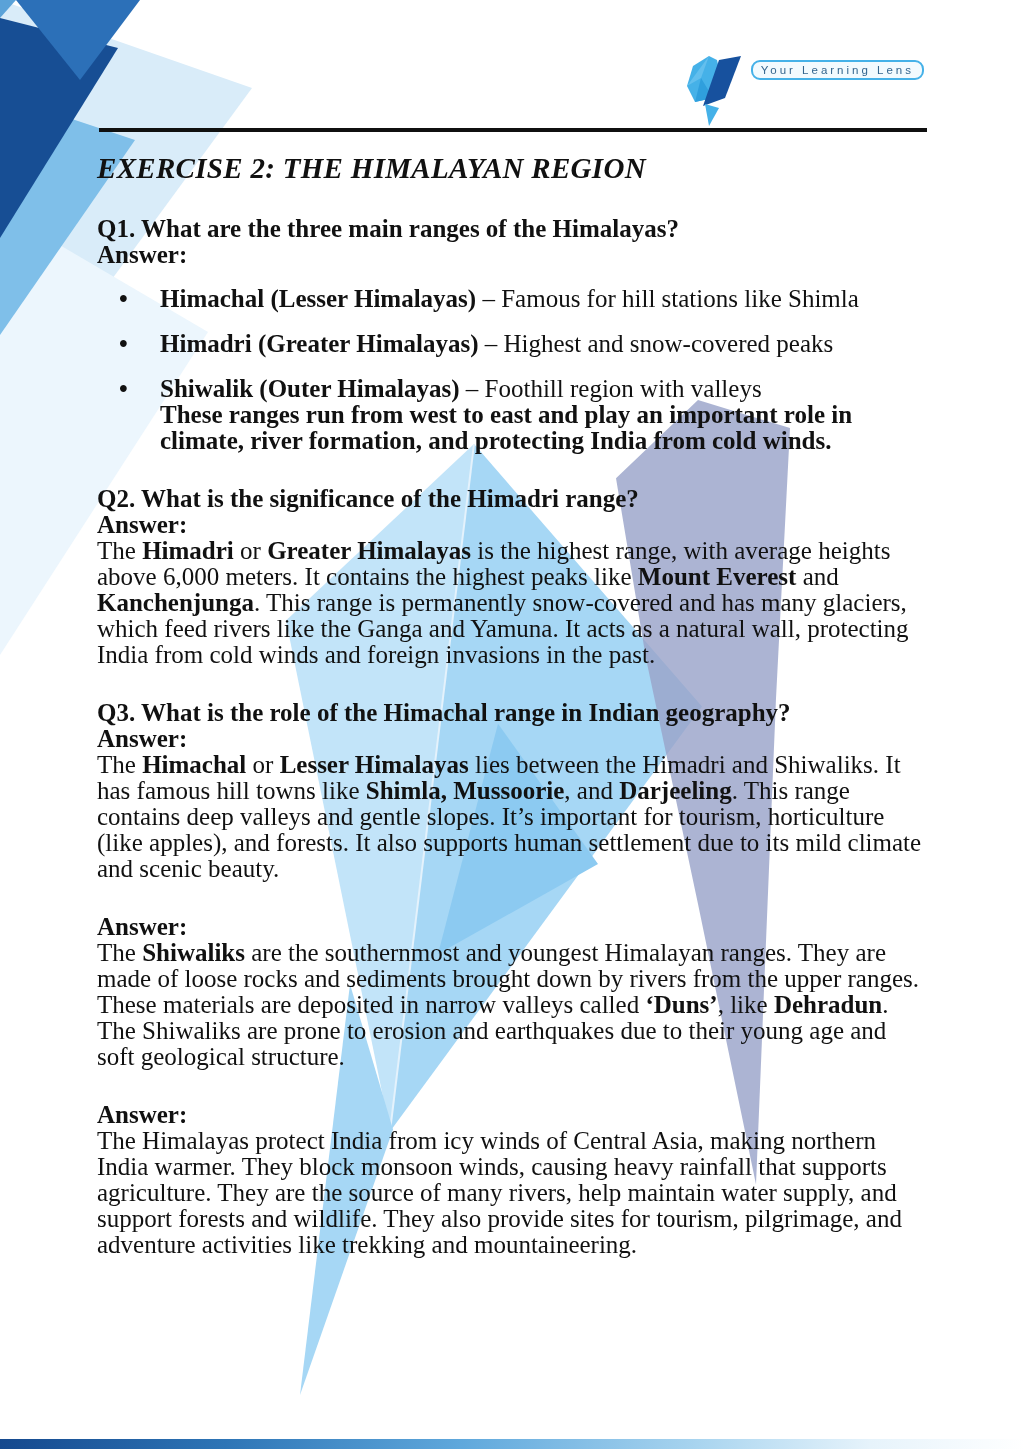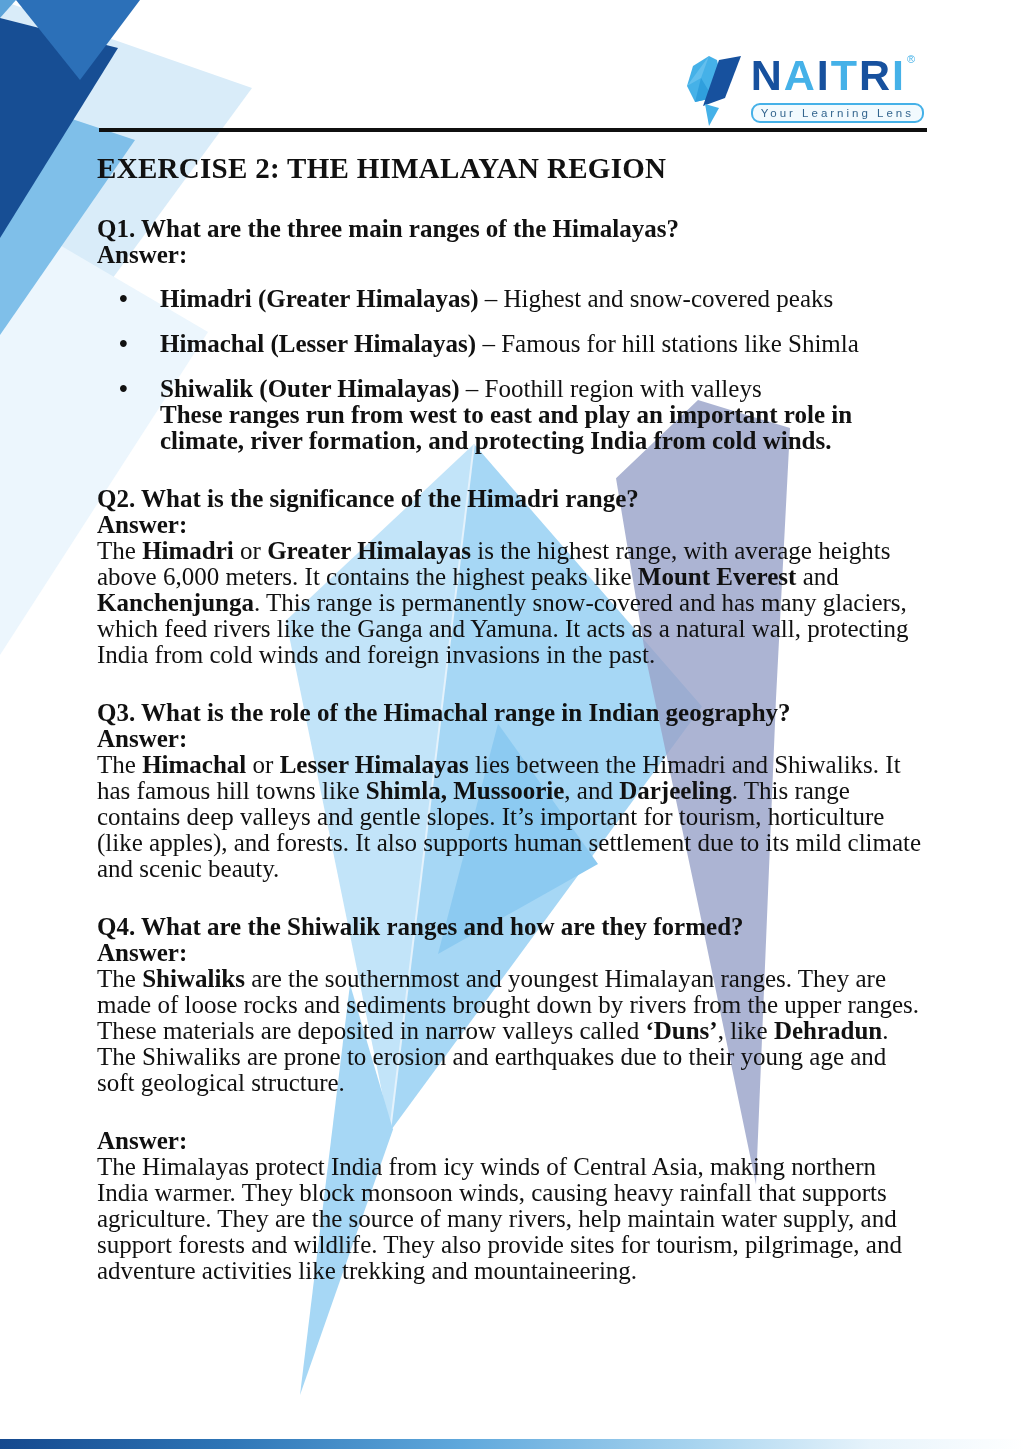--- a/index.html
+++ b/index.html
@@ -19,21 +19,21 @@
   .wordmark{font-family:"Liberation Sans",sans-serif;font-weight:bold;font-size:43px;
             line-height:1;letter-spacing:2px;}
   .reg{font-family:"Liberation Sans",sans-serif;font-size:11px;color:#45b1e8;margin-top:0;margin-left:1px;}
   .tagline{margin-top:6px;border:2px solid #45b1e8;border-radius:9px;background:#f2fafe;
            padding:2px 8px;font-family:"Liberation Sans",sans-serif;font-size:11.5px;
            letter-spacing:3px;color:#33658e;white-space:nowrap;}
 
   
   .content{position:absolute;left:97px;top:128px;width:833px;z-index:2;}
   .rule{height:4px;background:#101010;width:828px;margin:0 0 20px 2px;}
-  .title{font-size:29px;font-weight:bold;letter-spacing:.3px;margin:0 0 31px 0;}
+  .title{font-size:29px;font-weight:bold;letter-spacing:.3px;margin:0 0 31px 0;font-style:italic;}
   .qa{font-size:25px;line-height:26px;}
   .qa + .qa{margin-top:32px;}
   .q{font-weight:bold;}
   .answer-label{font-weight:bold;}
   .para{margin:0;}
   .bullets{list-style:none;margin:18px 0 0 0;padding:0;}
   .bullets li{position:relative;padding-left:63px;margin-bottom:19px;}
   .bullets li::before{content:"\2022";position:absolute;left:22px;top:0;font-weight:bold;}
   .continuation{font-weight:bold;}
 
@@ -66,41 +66,37 @@
 
   <div class="logo">
     <svg class="logo-mark" viewBox="0 0 58 74">
       <polygon points="24,2 8,12 2,32 10,48 28,44 36,24 32,6" fill="#45b1e8"></polygon>
       <polygon points="24,2 16,24 2,32" fill="#63bfee"></polygon>
       <polygon points="16,24 10,48 28,44" fill="#2f9fdd"></polygon>
       <polygon points="34,6 56,2 40,44 18,52" fill="#17519e"></polygon>
       <polygon points="20,50 34,54 24,72" fill="#45b1e8"></polygon>
     </svg>
     <div class="logo-right">
-      <div class="wordmark-row">
-        <div class="wordmark"><span style="color: rgb(23, 81, 158);">N</span><span style="color: rgb(69, 177, 232);">A</span><span style="color: rgb(23, 81, 158);">I</span><span style="color: rgb(69, 177, 232);">T</span><span style="color: rgb(23, 81, 158);">R</span><span style="color: rgb(69, 177, 232);">I</span></div>
-        <div class="reg">®</div>
-      </div>
       <div class="tagline">Your Learning Lens</div>
     </div>
   </div>
 
   <div class="content">
     <div class="rule"></div>
     <h1 class="title">EXERCISE 2: THE HIMALAYAN REGION</h1>
 
     <div class="qa">
       <div class="q">Q1. What are the three main ranges of the Himalayas?</div>
       <div class="answer-label">Answer:</div>
       <ul class="bullets">
         <li>
-          <b>Himadri (Greater Himalayas)</b><span> – Highest and snow-covered peaks</span>
+          <b>Himachal (Lesser Himalayas)</b><span> – Famous for hill stations like Shimla</span>
         </li>
         <li>
-          <b>Himachal (Lesser Himalayas)</b><span> – Famous for hill stations like Shimla</span>
+          <b>Himadri (Greater Himalayas)</b><span> – Highest and snow-covered peaks</span>
         </li>
         <li>
           <b>Shiwalik (Outer Himalayas)</b><span> – Foothill region with valleys</span>
           <div class="continuation">These ranges run from west to east and play an important role in climate, river formation, and protecting India from cold winds.</div>
         </li>
       </ul>
     </div>
 
     <div class="qa">
       <div class="q">Q2. What is the significance of the Himadri range?</div>
@@ -108,21 +104,20 @@
       <div class="para">The <b>Himadri</b> or <b>Greater Himalayas</b> is the highest range, with average heights above 6,000 meters. It contains the highest peaks like <b>Mount Everest</b> and <b>Kanchenjunga</b>. This range is permanently snow-covered and has many glaciers, which feed rivers like the Ganga and Yamuna. It acts as a natural wall, protecting India from cold winds and foreign invasions in the past.</div>
     </div>
 
     <div class="qa">
       <div class="q">Q3. What is the role of the Himachal range in Indian geography?</div>
       <div class="answer-label">Answer:</div>
       <div class="para">The <b>Himachal</b> or <b>Lesser Himalayas</b> lies between the Himadri and Shiwaliks. It has famous hill towns like <b>Shimla, Mussoorie</b>, and <b>Darjeeling</b>. This range contains deep valleys and gentle slopes. It’s important for tourism, horticulture (like apples), and forests. It also supports human settlement due to its mild climate and scenic beauty.</div>
     </div>
 
     <div class="qa">
-      <div class="q">Q4. What are the Shiwalik ranges and how are they formed?</div>
       <div class="answer-label">Answer:</div>
       <div class="para">The <b>Shiwaliks</b> are the southernmost and youngest Himalayan ranges. They are made of loose rocks and sediments brought down by rivers from the upper ranges. These materials are deposited in narrow valleys called <b>‘Duns’</b>, like <b>Dehradun</b>. The Shiwaliks are prone to erosion and earthquakes due to their young age and soft geological structure.</div>
     </div>
 
     <div class="qa">
       <div class="answer-label">Answer:</div>
       <div class="para">The Himalayas protect India from icy winds of Central Asia, making northern India warmer. They block monsoon winds, causing heavy rainfall that supports agriculture. They are the source of many rivers, help maintain water supply, and support forests and wildlife. They also provide sites for tourism, pilgrimage, and adventure activities like trekking and mountaineering.</div>
     </div>
   </div>
 

